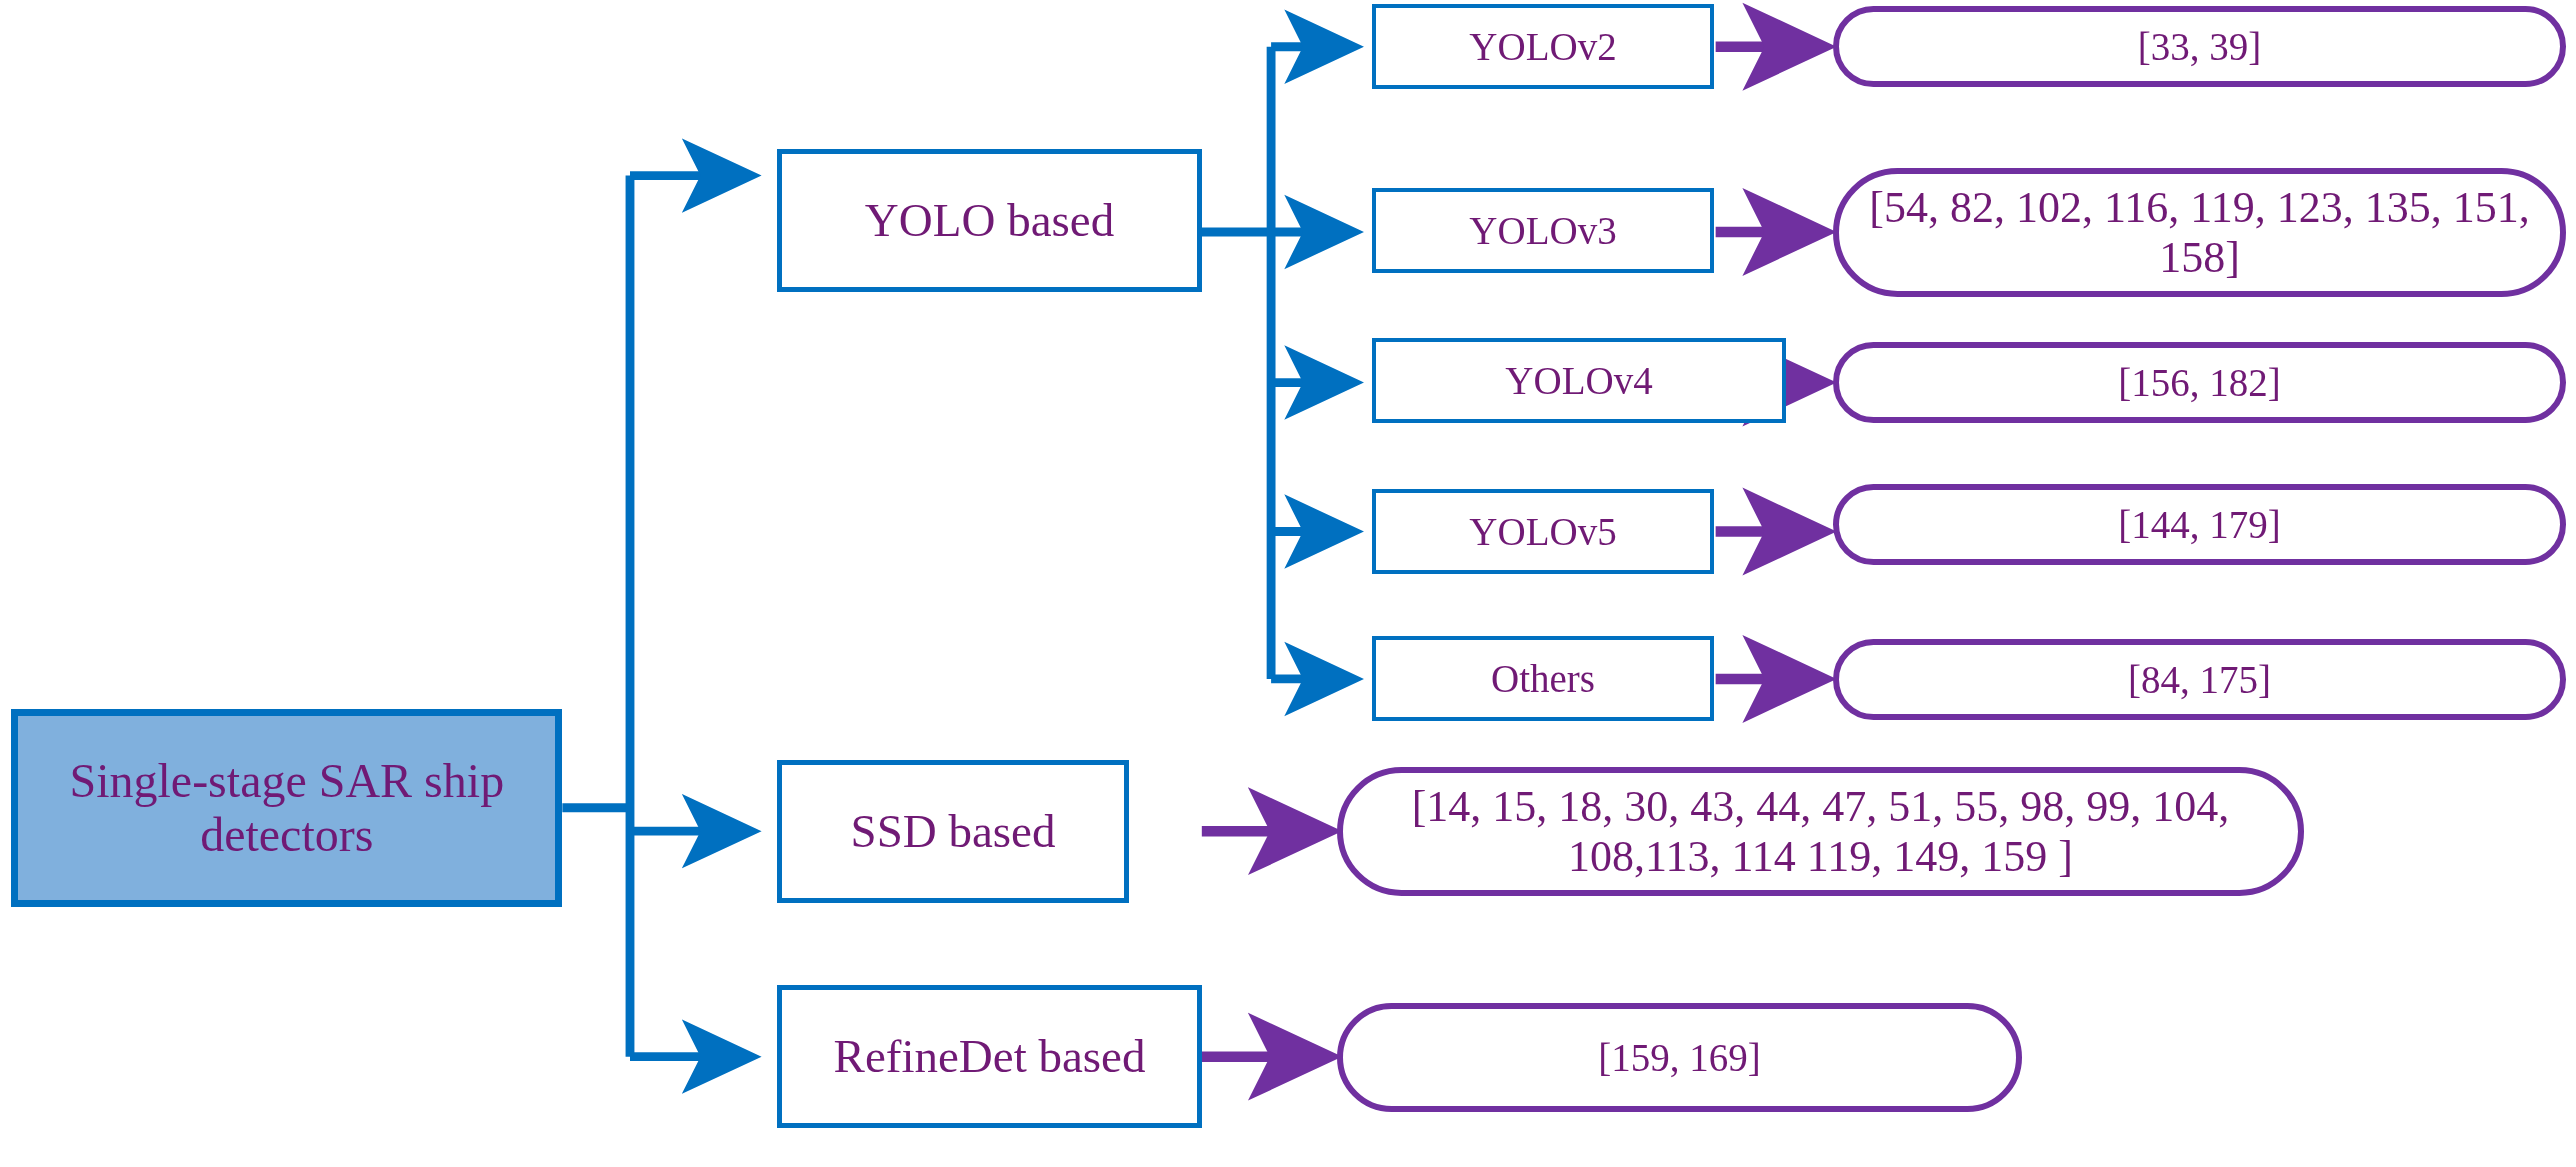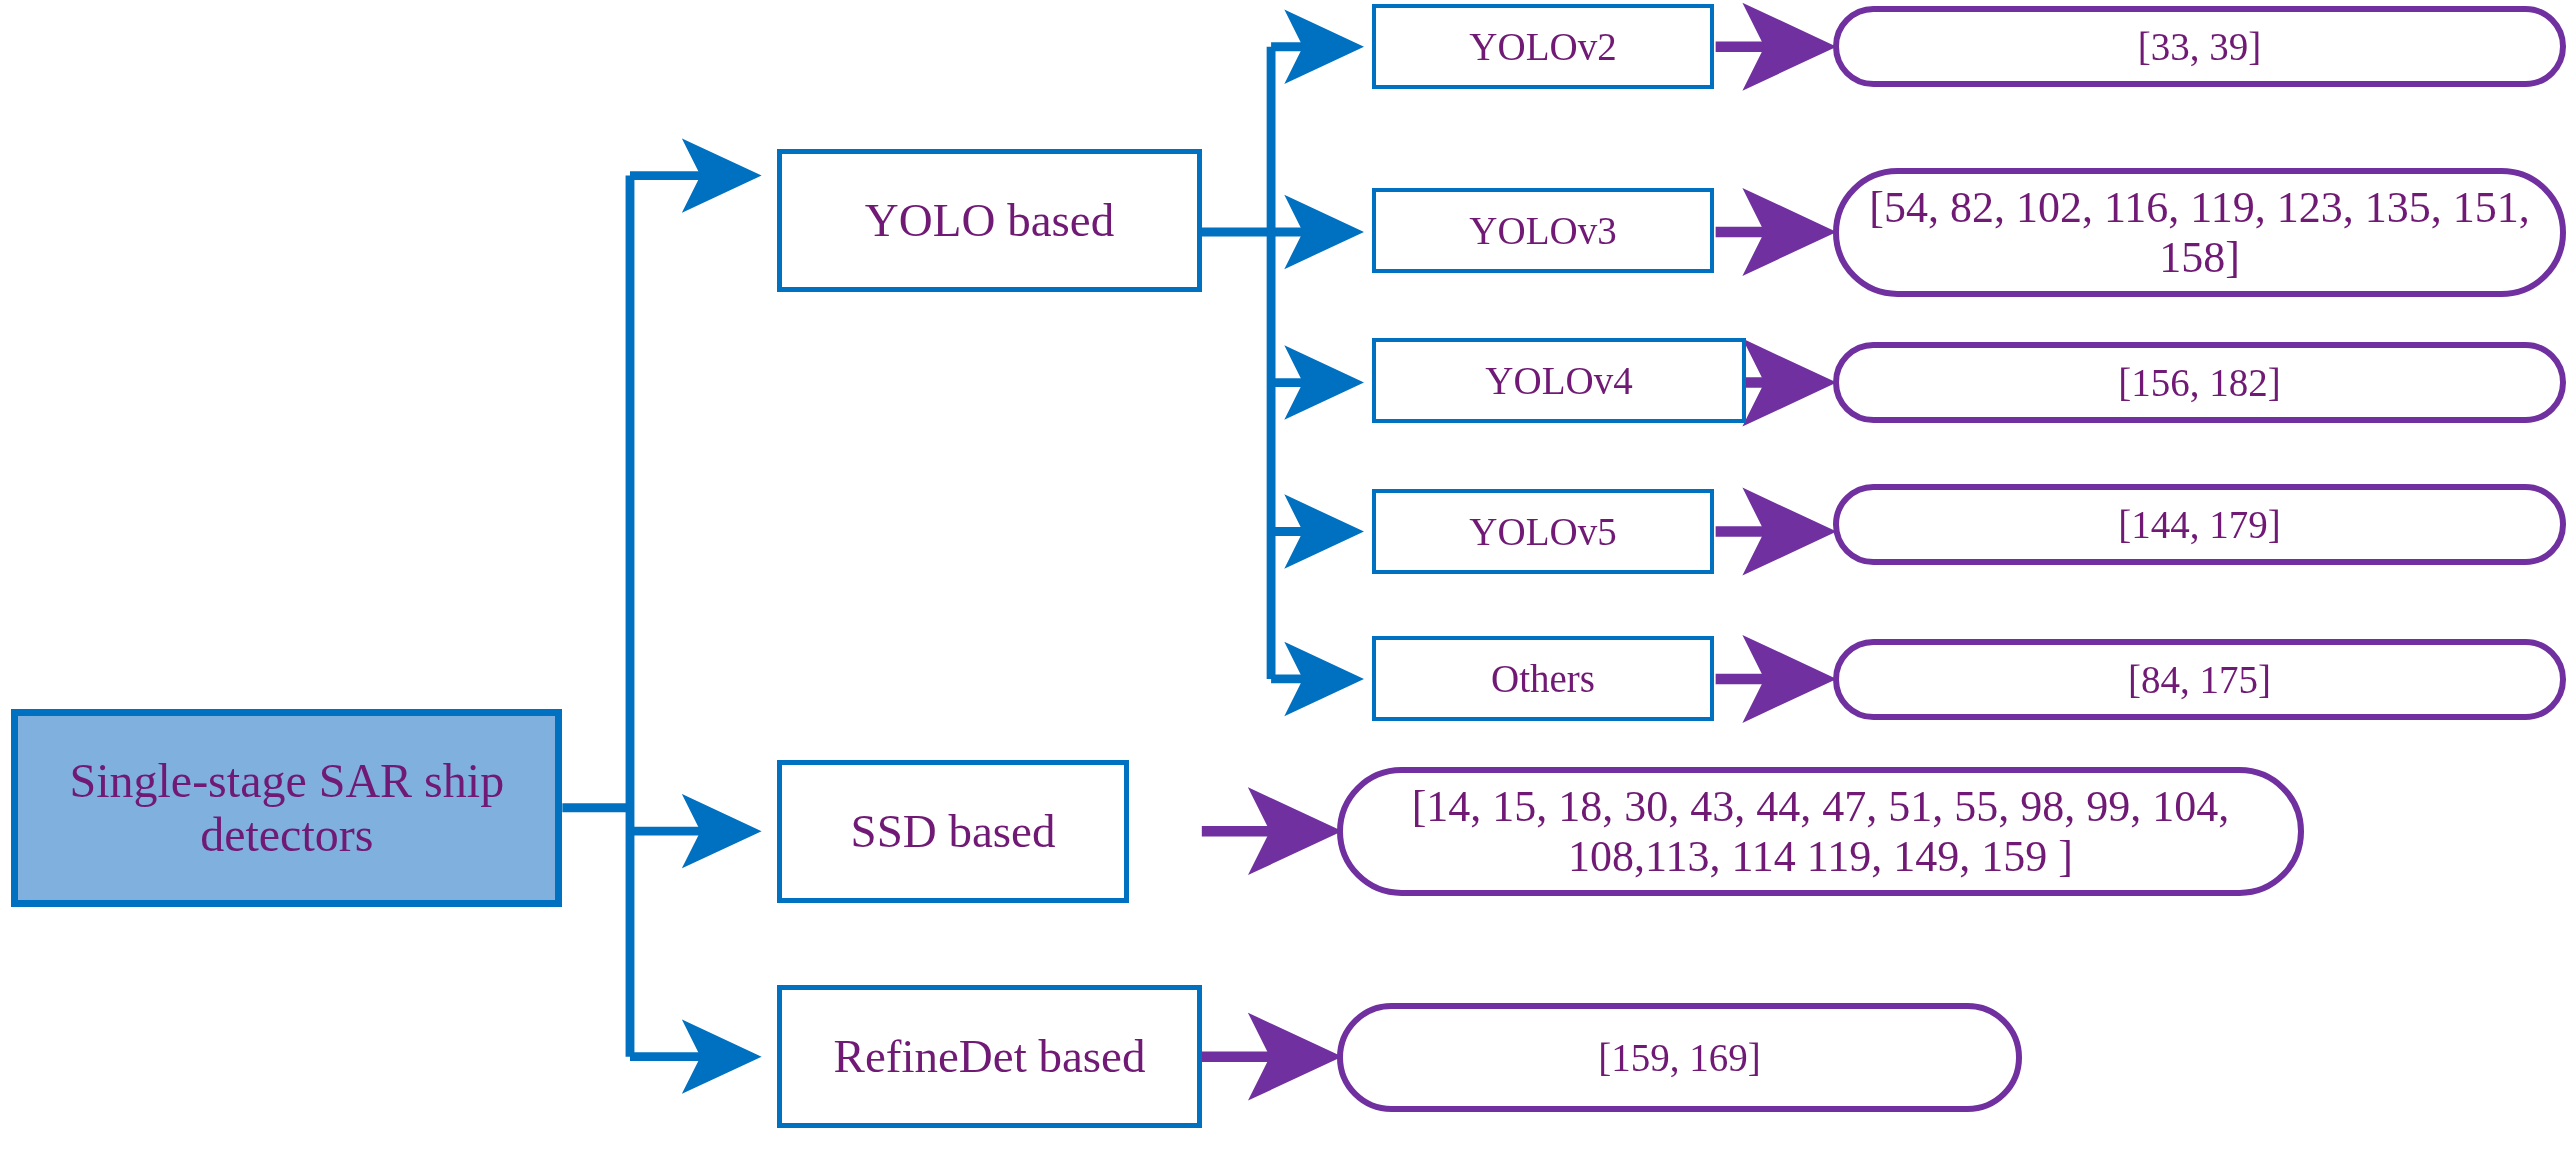--- a/index.html
+++ b/index.html
@@ -117,21 +117,21 @@
   <div class="node node-cat" style="left:777px; top:149px; width:425px; height:143px;">YOLO based</div>
 
   <div class="node node-cat" style="left:777px; top:760px; width:352px; height:143px;">SSD based</div>
 
   <div class="node node-cat" style="left:777px; top:985px; width:425px; height:143px;">RefineDet based</div>
 
   <div class="node node-sub" style="left:1372px; top:4px; width:342px; height:85px;">YOLOv2</div>
 
   <div class="node node-sub" style="left:1372px; top:188px; width:342px; height:85px;">YOLOv3</div>
 
-  <div class="node node-sub" style="left:1372px; top:338px; width:374px; height:85px;">YOLOv4</div>
+  <div class="node node-sub" style="left:1372px; top:338px; width:414px; height:85px;">YOLOv4</div>
 
   <div class="node node-sub" style="left:1372px; top:489px; width:342px; height:85px;">YOLOv5</div>
 
   <div class="node node-sub" style="left:1372px; top:636px; width:342px; height:85px;">Others</div>
 
   <div class="node node-ref" style="left:1833px; top:6.4px; width:733px; height:81px;">[33, 39]</div>
 
   <div class="node node-ref wide-text" style="left:1833px; top:168px; width:733px; height:129px;">[54, 82, 102, 116, 119, 123, 135, 151, 158]</div>
 
   <div class="node node-ref" style="left:1833px; top:342px; width:733px; height:81px;">[156, 182]</div>

